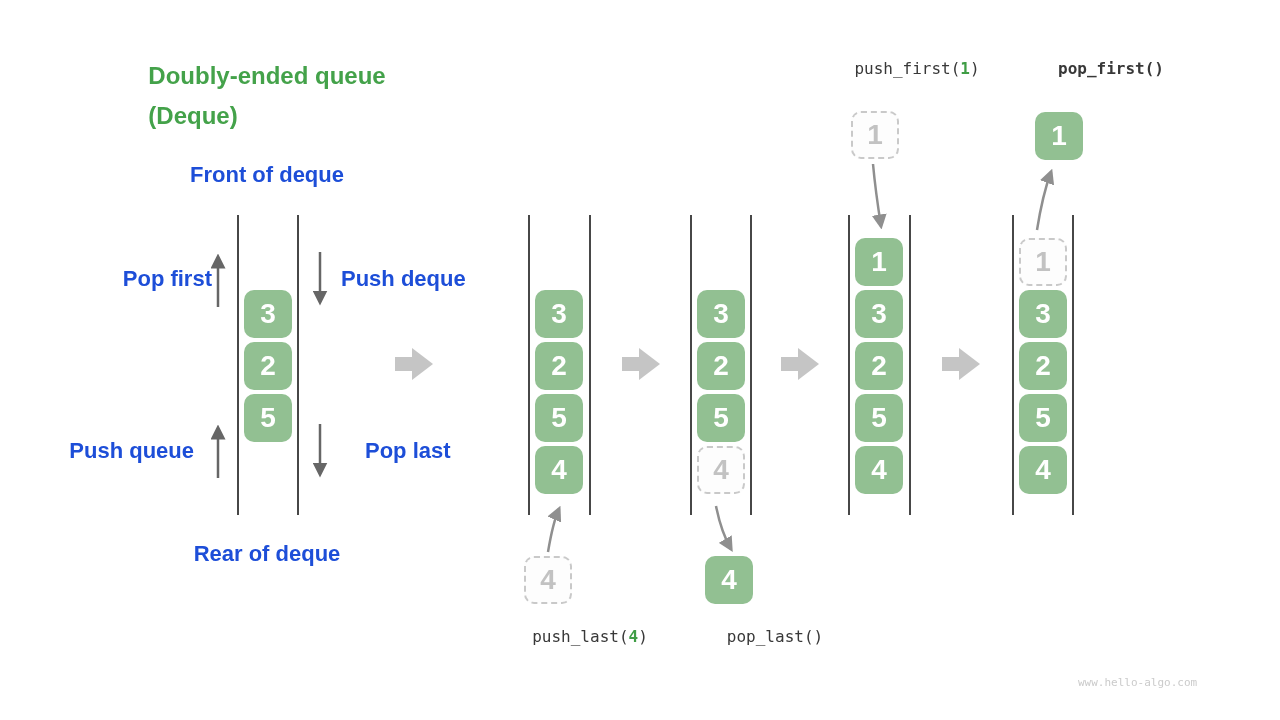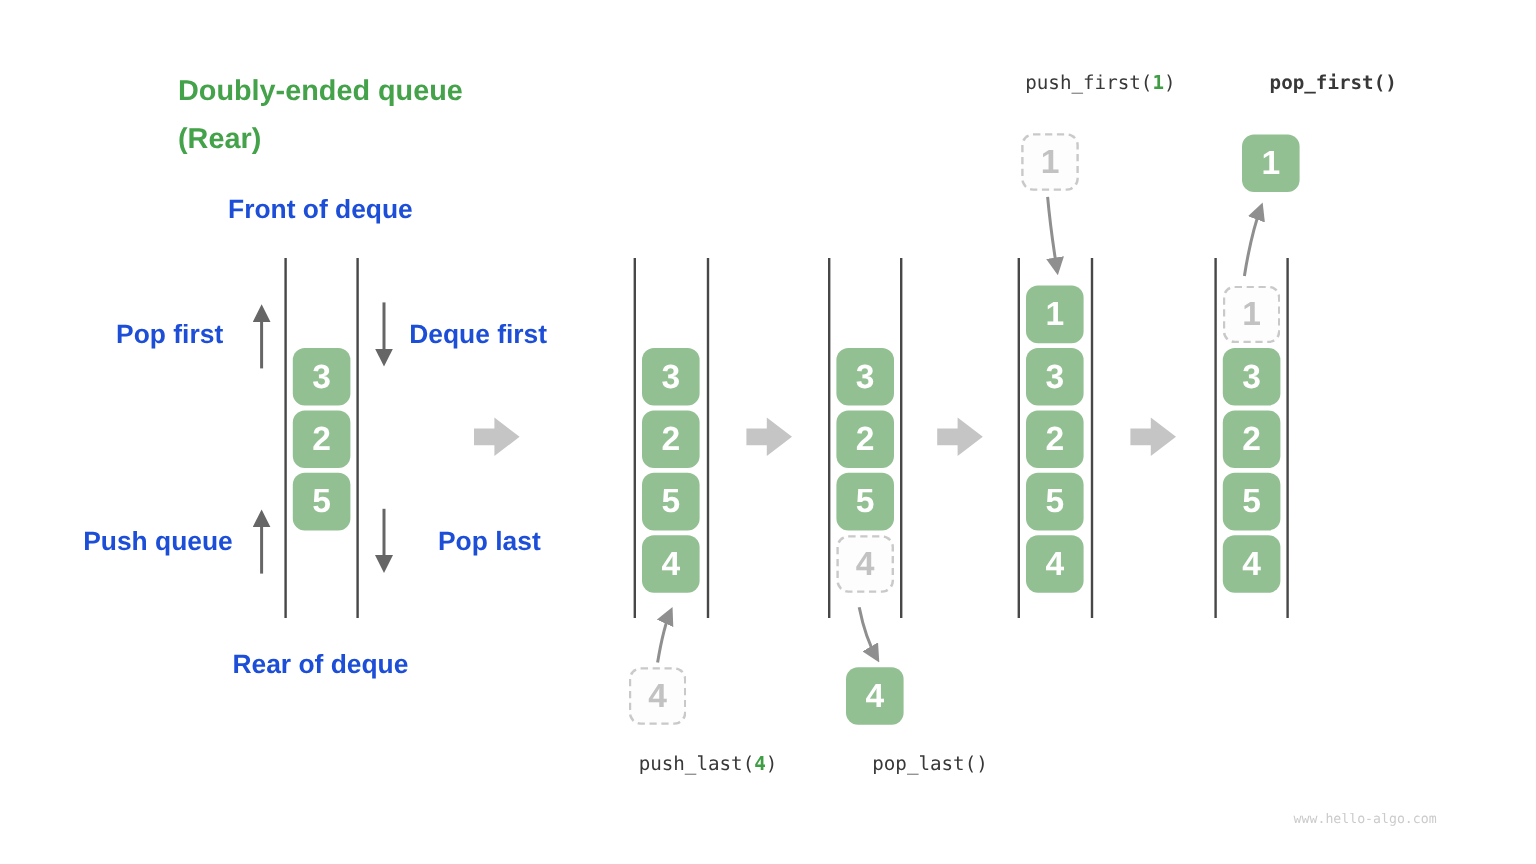--- a/index.html
+++ b/index.html
@@ -22,28 +22,28 @@
   .watermark{position:absolute;left:1078px;top:676px;font-family:"DejaVu Sans Mono",monospace;
              font-size:11px;color:#cbcbcb;white-space:nowrap;}
 </style>
 </head>
 <body>
 
 <div class="canvas">
 
   <div class="title" style="left:267px;top:56px;">
     <div>Doubly-ended queue</div>
-    <div>(Rear)</div>
+    <div>(Deque)</div>
   </div>
 
   <div class="h-label center" style="left:267px;top:163px;">Front of deque</div>
   <div class="h-label center" style="left:267px;top:542px;">Rear of deque</div>
 
-  <div class="h-label right-anchor" style="left:186px;top:267px;">Pop first</div>
-  <div class="h-label" style="left:341px;top:267px;">Deque first</div>
+  <div class="h-label right-anchor" style="left:212px;top:267px;">Pop first</div>
+  <div class="h-label" style="left:341px;top:267px;">Push deque</div>
   <div class="h-label right-anchor" style="left:194px;top:439px;">Push queue</div>
   <div class="h-label" style="left:341px;top:439px;margin-left:24px;">Pop last</div>
 
   <div>
     <div class="rail" style="left:237px;"></div>
     <div class="rail" style="left:297px;"></div>
     <div class="cell" style="left:244px;top:290px;">3</div>
     <div class="cell" style="left:244px;top:342px;">2</div>
     <div class="cell" style="left:244px;top:394px;">5</div>
   </div>

